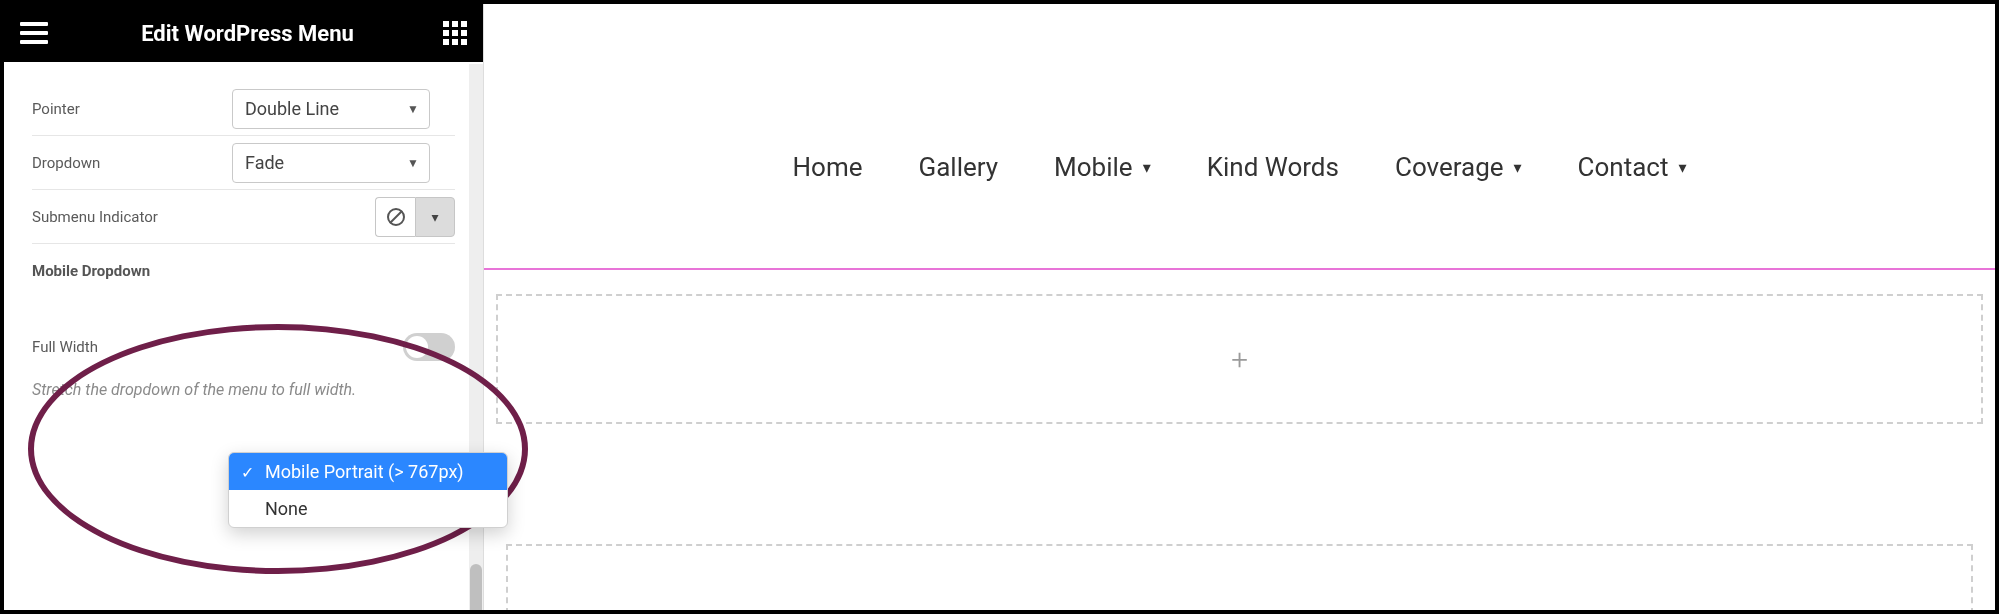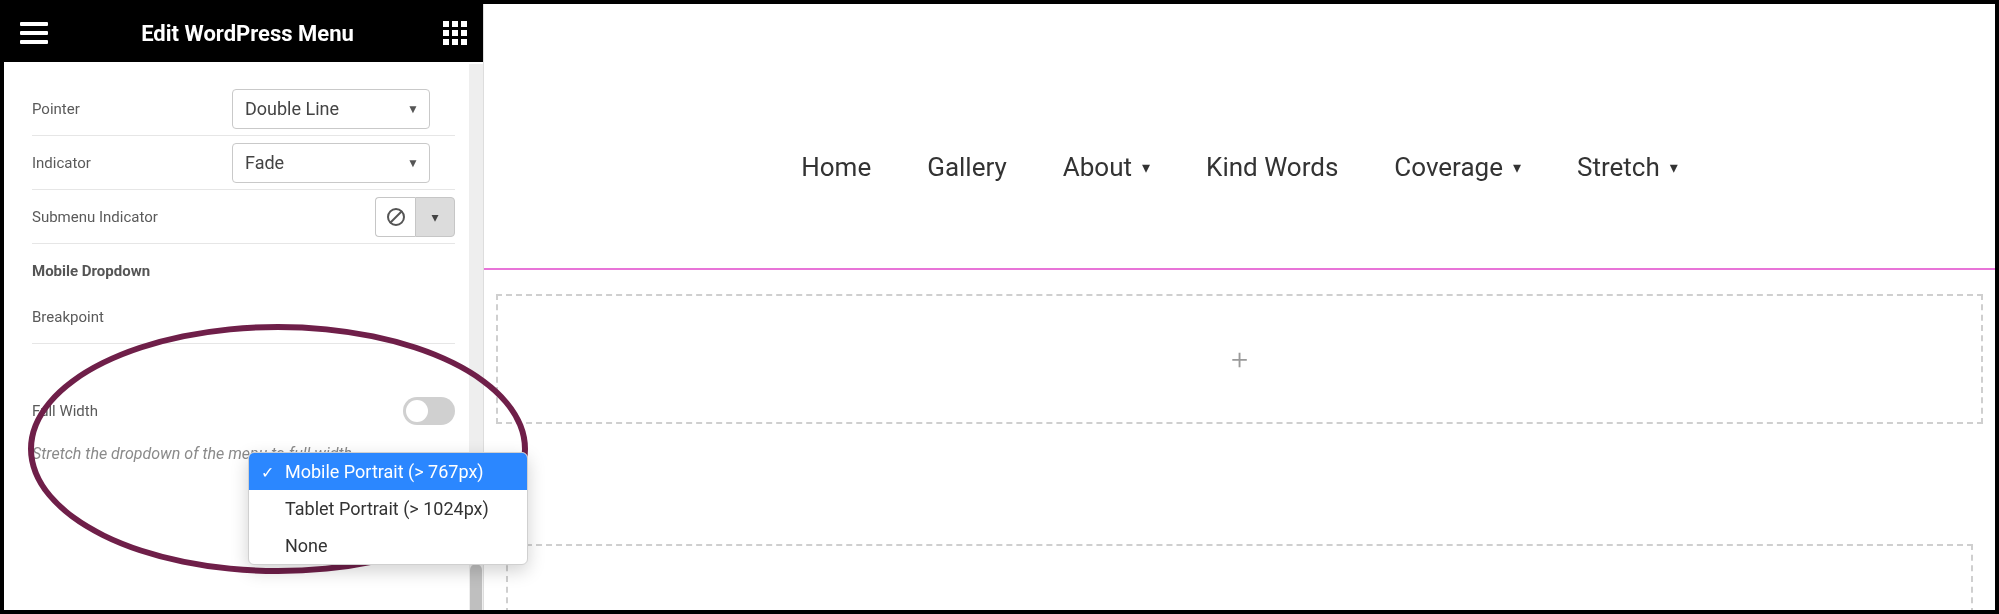--- a/index.html
+++ b/index.html
@@ -26,21 +26,21 @@
 
   .submenu-icons { display:flex; align-items:center; justify-content:flex-end; flex:1; }
   .icon-btn { width:40px; height:40px; border:1px solid #c6c6c6; background:#fff; display:flex; align-items:center; justify-content:center; font-size:18px; color:#444; cursor:pointer; }
   .icon-btn:first-child { border-radius:4px 0 0 4px; border-right:none; }
   .icon-btn:last-child  { border-radius:0 4px 4px 0; background:#dcdcdc; }
 
   .section-heading { font-weight:700; color:#555; margin-top:18px; margin-bottom:10px; font-size:15px; }
   .help-text { font-size:16px; color:#8a8a8a; font-style:italic; margin-top:6px; }
 
   
-  .dropdown-menu { position:absolute; left:244px; top:390px; width:280px; background:#fff; border:1px solid #d0d0d0; border-radius:6px; box-shadow:0 6px 18px rgba(0,0,0,0.18); overflow:hidden; z-index:10; }
+  .dropdown-menu { position:absolute; left:224px; top:390px; width:280px; background:#fff; border:1px solid #d0d0d0; border-radius:6px; box-shadow:0 6px 18px rgba(0,0,0,0.18); overflow:hidden; z-index:10; }
   .dropdown-item { padding:8px 14px 8px 36px; font-size:18px; color:#333; cursor:pointer; position:relative; }
   .dropdown-item.selected { background:#2b87ff; color:#fff; }
   .dropdown-item.selected::before { content:"✓"; position:absolute; left:12px; top:50%; transform:translateY(-50%); font-size:16px; }
 
   
   .annotation-ellipse { position:absolute; left:24px; top:320px; width:500px; height:250px; border:6px solid #6f1f49; border-radius:50%; pointer-events:none; z-index:5; }
 
   
   .sidebar-scroll-hint { position:absolute; right:0; top:60px; width:14px; height:calc(100% - 60px); background:linear-gradient(#eee,#eee); }
   .sidebar-scroll-thumb { position:absolute; right:1px; top:500px; width:12px; height:90px; background:#bfbfbf; border-radius:6px; }
@@ -91,21 +91,21 @@
         <div class="control-label">Pointer</div>
         <div class="control-field">
           <div class="select-box">
             <span>Double Line</span>
             <span class="select-caret">▼</span>
           </div>
         </div>
       </div>
 
       <div class="control-row">
-        <div class="control-label">Indicator</div>
+        <div class="control-label">Dropdown</div>
         <div class="control-field">
           <div class="select-box">
             <span>Fade</span>
             <span class="select-caret">▼</span>
           </div>
         </div>
       </div>
 
       <div class="control-row">
         <div class="control-label">Submenu Indicator</div>
@@ -117,38 +117,33 @@
             </svg>
           </div>
           <div class="icon-btn">
             <span style="font-size:14px;">▾</span>
           </div>
         </div>
       </div>
 
       <div class="section-heading">Mobile Dropdown</div>
 
-      <div class="control-row no-border" style="border-bottom:1px solid #e6e6e6;">
-        <div class="control-label">Breakpoint</div>
-        <div class="control-field"></div>
-      </div>
 
       <div class="control-row no-border" style="margin-top:40px;gap:16px;">
         <div class="control-label">Full Width</div>
         <div class="control-field" style="justify-content:flex-end;">
           <div class="toggle-track">
             <div class="toggle-thumb"></div>
           </div>
         </div>
       </div>
       <div class="help-text">Stretch the dropdown of the menu to full width.</div>
 
       <div class="dropdown-menu">
         <div class="dropdown-item selected">Mobile Portrait (&gt; 767px)</div>
-        <div class="dropdown-item">Tablet Portrait (&gt; 1024px)</div>
         <div class="dropdown-item">None</div>
       </div>
 
     </div>
 
     <div class="sidebar-scroll-hint">
       <div class="sidebar-scroll-thumb"></div>
     </div>
   </div>
 
@@ -156,32 +151,32 @@
 
   <div class="canvas">
     <div class="nav-row">
       <div class="nav-item">
         <span>Home</span>
       </div>
       <div class="nav-item">
         <span>Gallery</span>
       </div>
       <div class="nav-item">
-        <span>About</span>
+        <span>Mobile</span>
         <span class="nav-caret">▾</span>
       </div>
       <div class="nav-item">
         <span>Kind Words</span>
       </div>
       <div class="nav-item">
         <span>Coverage</span>
         <span class="nav-caret">▾</span>
       </div>
       <div class="nav-item">
-        <span>Stretch</span>
+        <span>Contact</span>
         <span class="nav-caret">▾</span>
       </div>
     </div>
     <div class="pink-underline"></div>
 
     <div class="dashed-box-1">
       <div class="plus-btn">＋</div>
     </div>
 
     <div class="dashed-box-2"></div>

